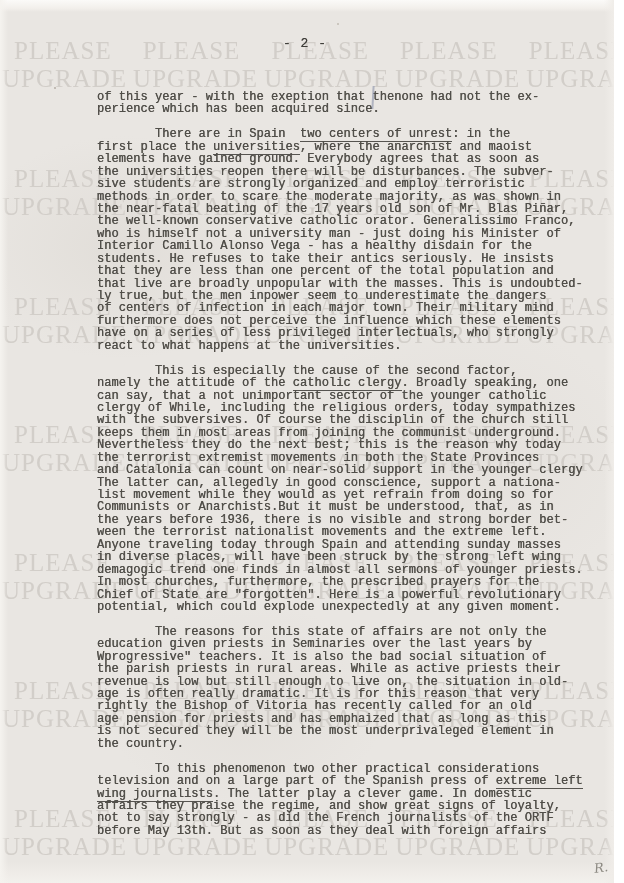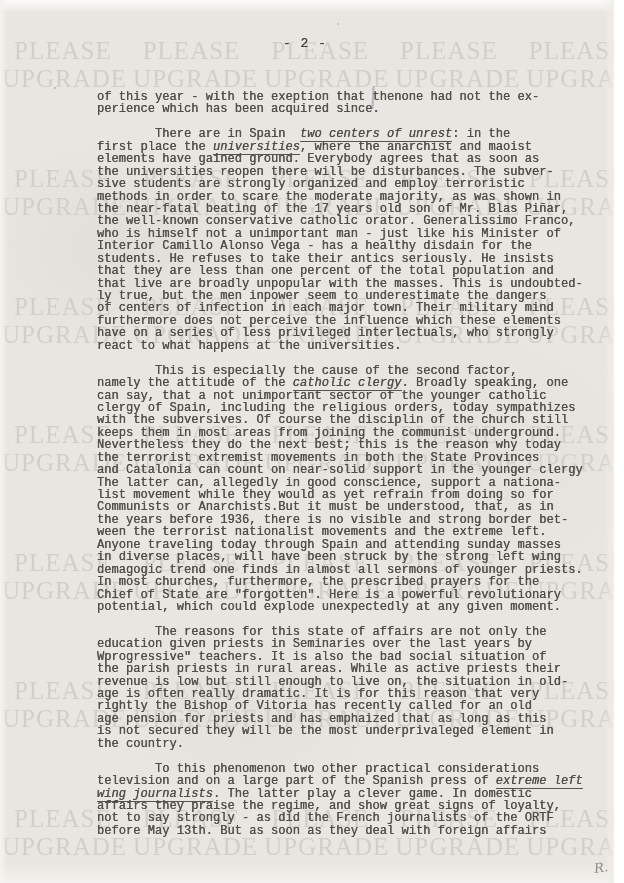--- a/index.html
+++ b/index.html
@@ -37,21 +37,21 @@
     text-shadow:0 0 .5px rgba(63,62,58,.9);}
 
   
   .doc{position:absolute;left:97px;top:91px;width:500px;
     font-size:12px;line-height:12.45px;letter-spacing:.05px;
     color:#504e49;
     text-shadow:0 0 .5px rgba(80,77,71,.85), .4px .4px .3px rgba(80,77,71,.3);}
   .para{margin:0 0 12.45px 0;}
   .para:last-child{margin-bottom:15px;}
   .line{white-space:pre;height:12.45px;}
-  .u{border-bottom:1px solid #565450;font-style:italic;}
+  .u{border-bottom:1px solid #565450;}
 
   
   .pencil-stroke{position:absolute;left:372px;top:86px;width:1.5px;height:23px;
     background:rgba(106,118,150,.45);transform:rotate(3deg);}
   .speck1{position:absolute;left:54px;top:87px;width:2px;height:2px;border-radius:50%;background:#b3ada4;}
   .speck2{position:absolute;left:337px;top:23px;width:2px;height:2px;border-radius:50%;background:#c2bcb3;}
   .reviewer-initial{position:absolute;left:594px;top:860px;
     font-family:"DejaVu Serif","Liberation Serif",serif;font-style:italic;
     font-size:13px;color:#8e8b84;transform:rotate(-8deg);}
 </style>
@@ -174,36 +174,36 @@
       </div>
       <div class="para">
         <div class="line"><span>        There are in Spain  </span><span class="u">two centers of unrest</span><span>: in the</span></div>
         <div class="line"><span>first place the </span><span class="u">universities</span><span>, where the anarchist and maoist</span></div>
         <div class="line"><span>elements have gained ground. Everybody agrees that as soon as</span></div>
         <div class="line"><span>the universities reopen there will be disturbances. The subver-</span></div>
         <div class="line"><span>sive students are strongly organized and employ terroristic</span></div>
         <div class="line"><span>methods in order to scare the moderate majority, as was shown in</span></div>
         <div class="line"><span>the near-fatal beating of the 17 years old son of Mr. Blas Piñar,</span></div>
         <div class="line"><span>the well-known conservative catholic orator. Generalissimo Franco,</span></div>
-        <div class="line"><span>who is himself not a unimportant man - just like his Minister of</span></div>
+        <div class="line"><span>who is himself not a university man - just doing his Minister of</span></div>
         <div class="line"><span>Interior Camillo Alonso Vega - has a healthy disdain for the</span></div>
         <div class="line"><span>students. He refuses to take their antics seriously. He insists</span></div>
         <div class="line"><span>that they are less than one percent of the total population and</span></div>
         <div class="line"><span>that live are broadly unpopular with the masses. This is undoubted-</span></div>
         <div class="line"><span>ly true, but the men inpower seem to underestimate the dangers</span></div>
         <div class="line"><span>of centers of infection in each major town. Their military mind</span></div>
         <div class="line"><span>furthermore does not perceive the influence which these elements</span></div>
         <div class="line"><span>have on a series of less privileged interlectuals, who strongly</span></div>
         <div class="line"><span>react to what happens at the universities.</span></div>
       </div>
       <div class="para">
         <div class="line"><span>        This is especially the cause of the second factor,</span></div>
         <div class="line"><span>namely the attitude of the </span><span class="u">catholic clergy</span><span>. Broadly speaking, one</span></div>
         <div class="line"><span>can say, that a not unimportant sector of the younger catholic</span></div>
-        <div class="line"><span>clergy of Spain, including the religious orders, today sympathizes</span></div>
+        <div class="line"><span>clergy of While, including the religious orders, today sympathizes</span></div>
         <div class="line"><span>with the subversives. Of course the disciplin of the church still</span></div>
         <div class="line"><span>keeps them in most areas from joining the communist underground.</span></div>
         <div class="line"><span>Nevertheless they do the next best; this is the reason why today</span></div>
         <div class="line"><span>the terrorist extremist movements in both the State Provinces</span></div>
         <div class="line"><span>and Catalonia can count on near-solid support in the younger clergy</span></div>
         <div class="line"><span>The latter can, allegedly in good conscience, support a nationa-</span></div>
         <div class="line"><span>list movement while they would as yet refrain from doing so for</span></div>
         <div class="line"><span>Communists or Anarchists.But it must be understood, that, as in</span></div>
         <div class="line"><span>the years before 1936, there is no visible and strong border bet-</span></div>
         <div class="line"><span>ween the terrorist nationalist movements and the extreme left.</span></div>

